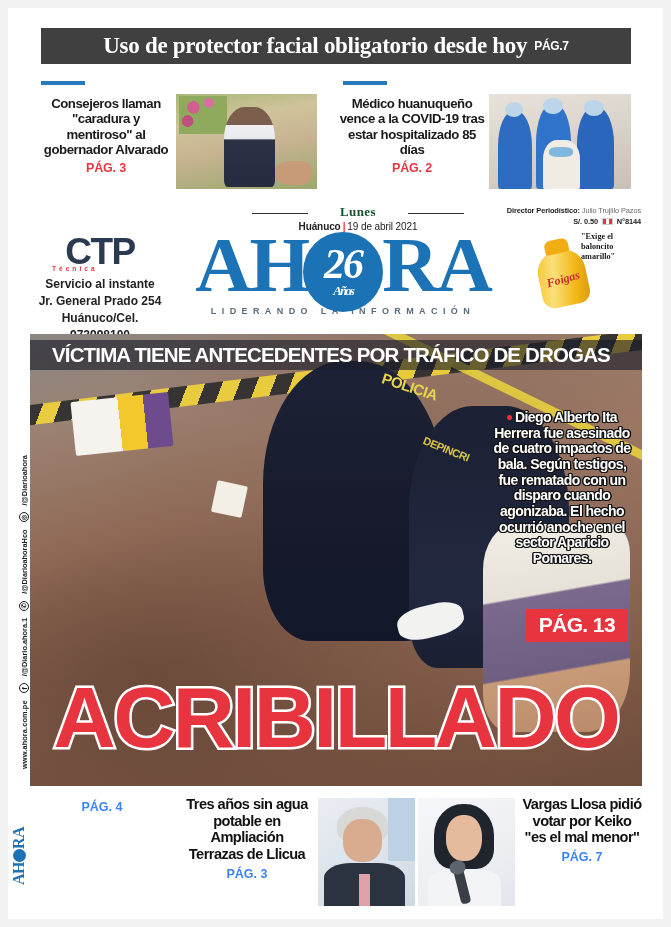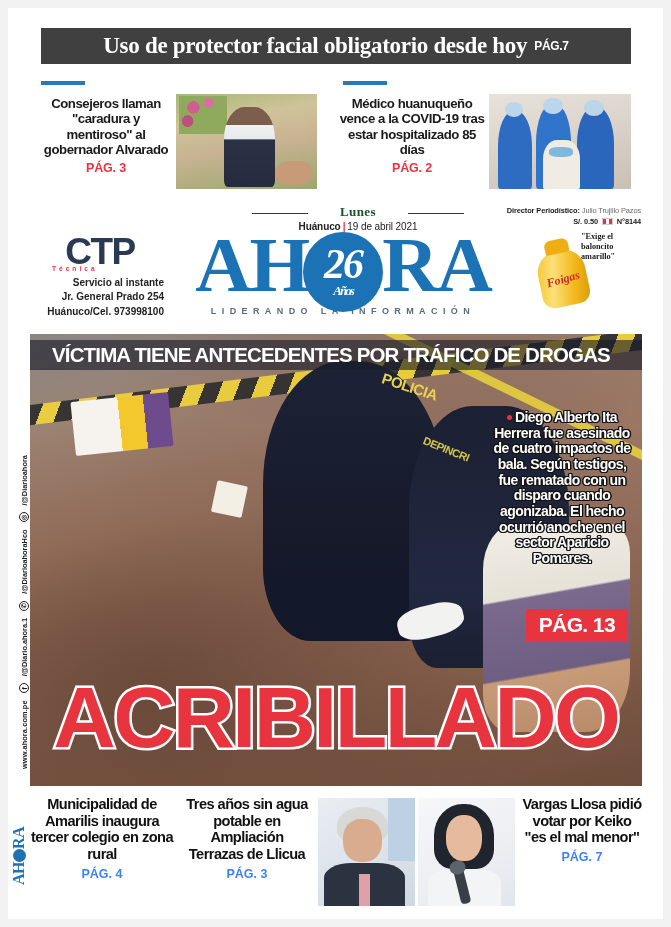--- a/index.html
+++ b/index.html
@@ -118,21 +118,21 @@
                     background:linear-gradient(90deg,#e8343f 33%,#ffffff 33% 66%,#e8343f 66%); border:0.4px solid #ccc;}
 
   
   .masthead { position:absolute; left:0; top:218px; width:655px; height:96px; }
 
   .ctp { position:absolute; left:28px; top:8px; width:128px; text-align:center; }
   .ctp-logo { font-family:"Liberation Sans",sans-serif; font-weight:bold; font-size:37px;
               color:#2b3a52; letter-spacing:-1.5px; line-height:0.95; }
   .ctp-sub  { font-size:6.6px; color:#e8343f; letter-spacing:3px; font-weight:bold;
               margin-top:-4px; margin-left:16px; text-align:left;}
-  .ctp-info { font-size:10px; color:#222; line-height:1.42; margin-top:4px; font-weight:bold;text-align:right;}
+  .ctp-info { font-size:12px; color:#222; line-height:1.42; margin-top:4px; font-weight:bold;}
 
   .ahora-block { position:absolute; left:150px; top:0px; width:370px; text-align:center; }
   .ahora-word { font-family:"Liberation Serif",serif; font-weight:bold; font-size:78px;
                 color:#1b72b5; letter-spacing:-2px; line-height:1; position:relative; }
   .ahora-word .gap { display:inline-block; width:74px; }
   .ahora-badge { position:absolute; left:50%; top:6px; transform:translateX(-50%);
                  width:80px; height:80px; border-radius:50%; background:#1b72b5;
                  display:flex; flex-direction:column; align-items:center; justify-content:center; }
   .ahora-badge .num { font-family:"Liberation Serif",serif; font-style:italic; font-weight:bold;
                       font-size:42px; color:#ffffff; line-height:0.85; letter-spacing:-2px; }
@@ -411,21 +411,20 @@
     </div>
 
     <div class="pag13">PÁG. 13</div>
 
     <div class="acribillado">ACRIBILLADO</div>
   </div>
 
   <div class="bottom">
 
     <div class="b-col" style="left:0px; width:144px;">
-      <div class="t">Municipalidad de Amarilis inaugura tercer colegio en zona rural</div>
       <div class="p">PÁG. 4</div>
     </div>
 
     <div class="b-col" style="left:154px; width:126px;">
       <div class="t">Tres años sin agua potable en Ampliación Terrazas de Llicua</div>
       <div class="p">PÁG. 3</div>
     </div>
 
     <div class="b-photo pv" style="left:288px; top:2px; width:97px; height:108px;">
       <div class="bg"></div>

